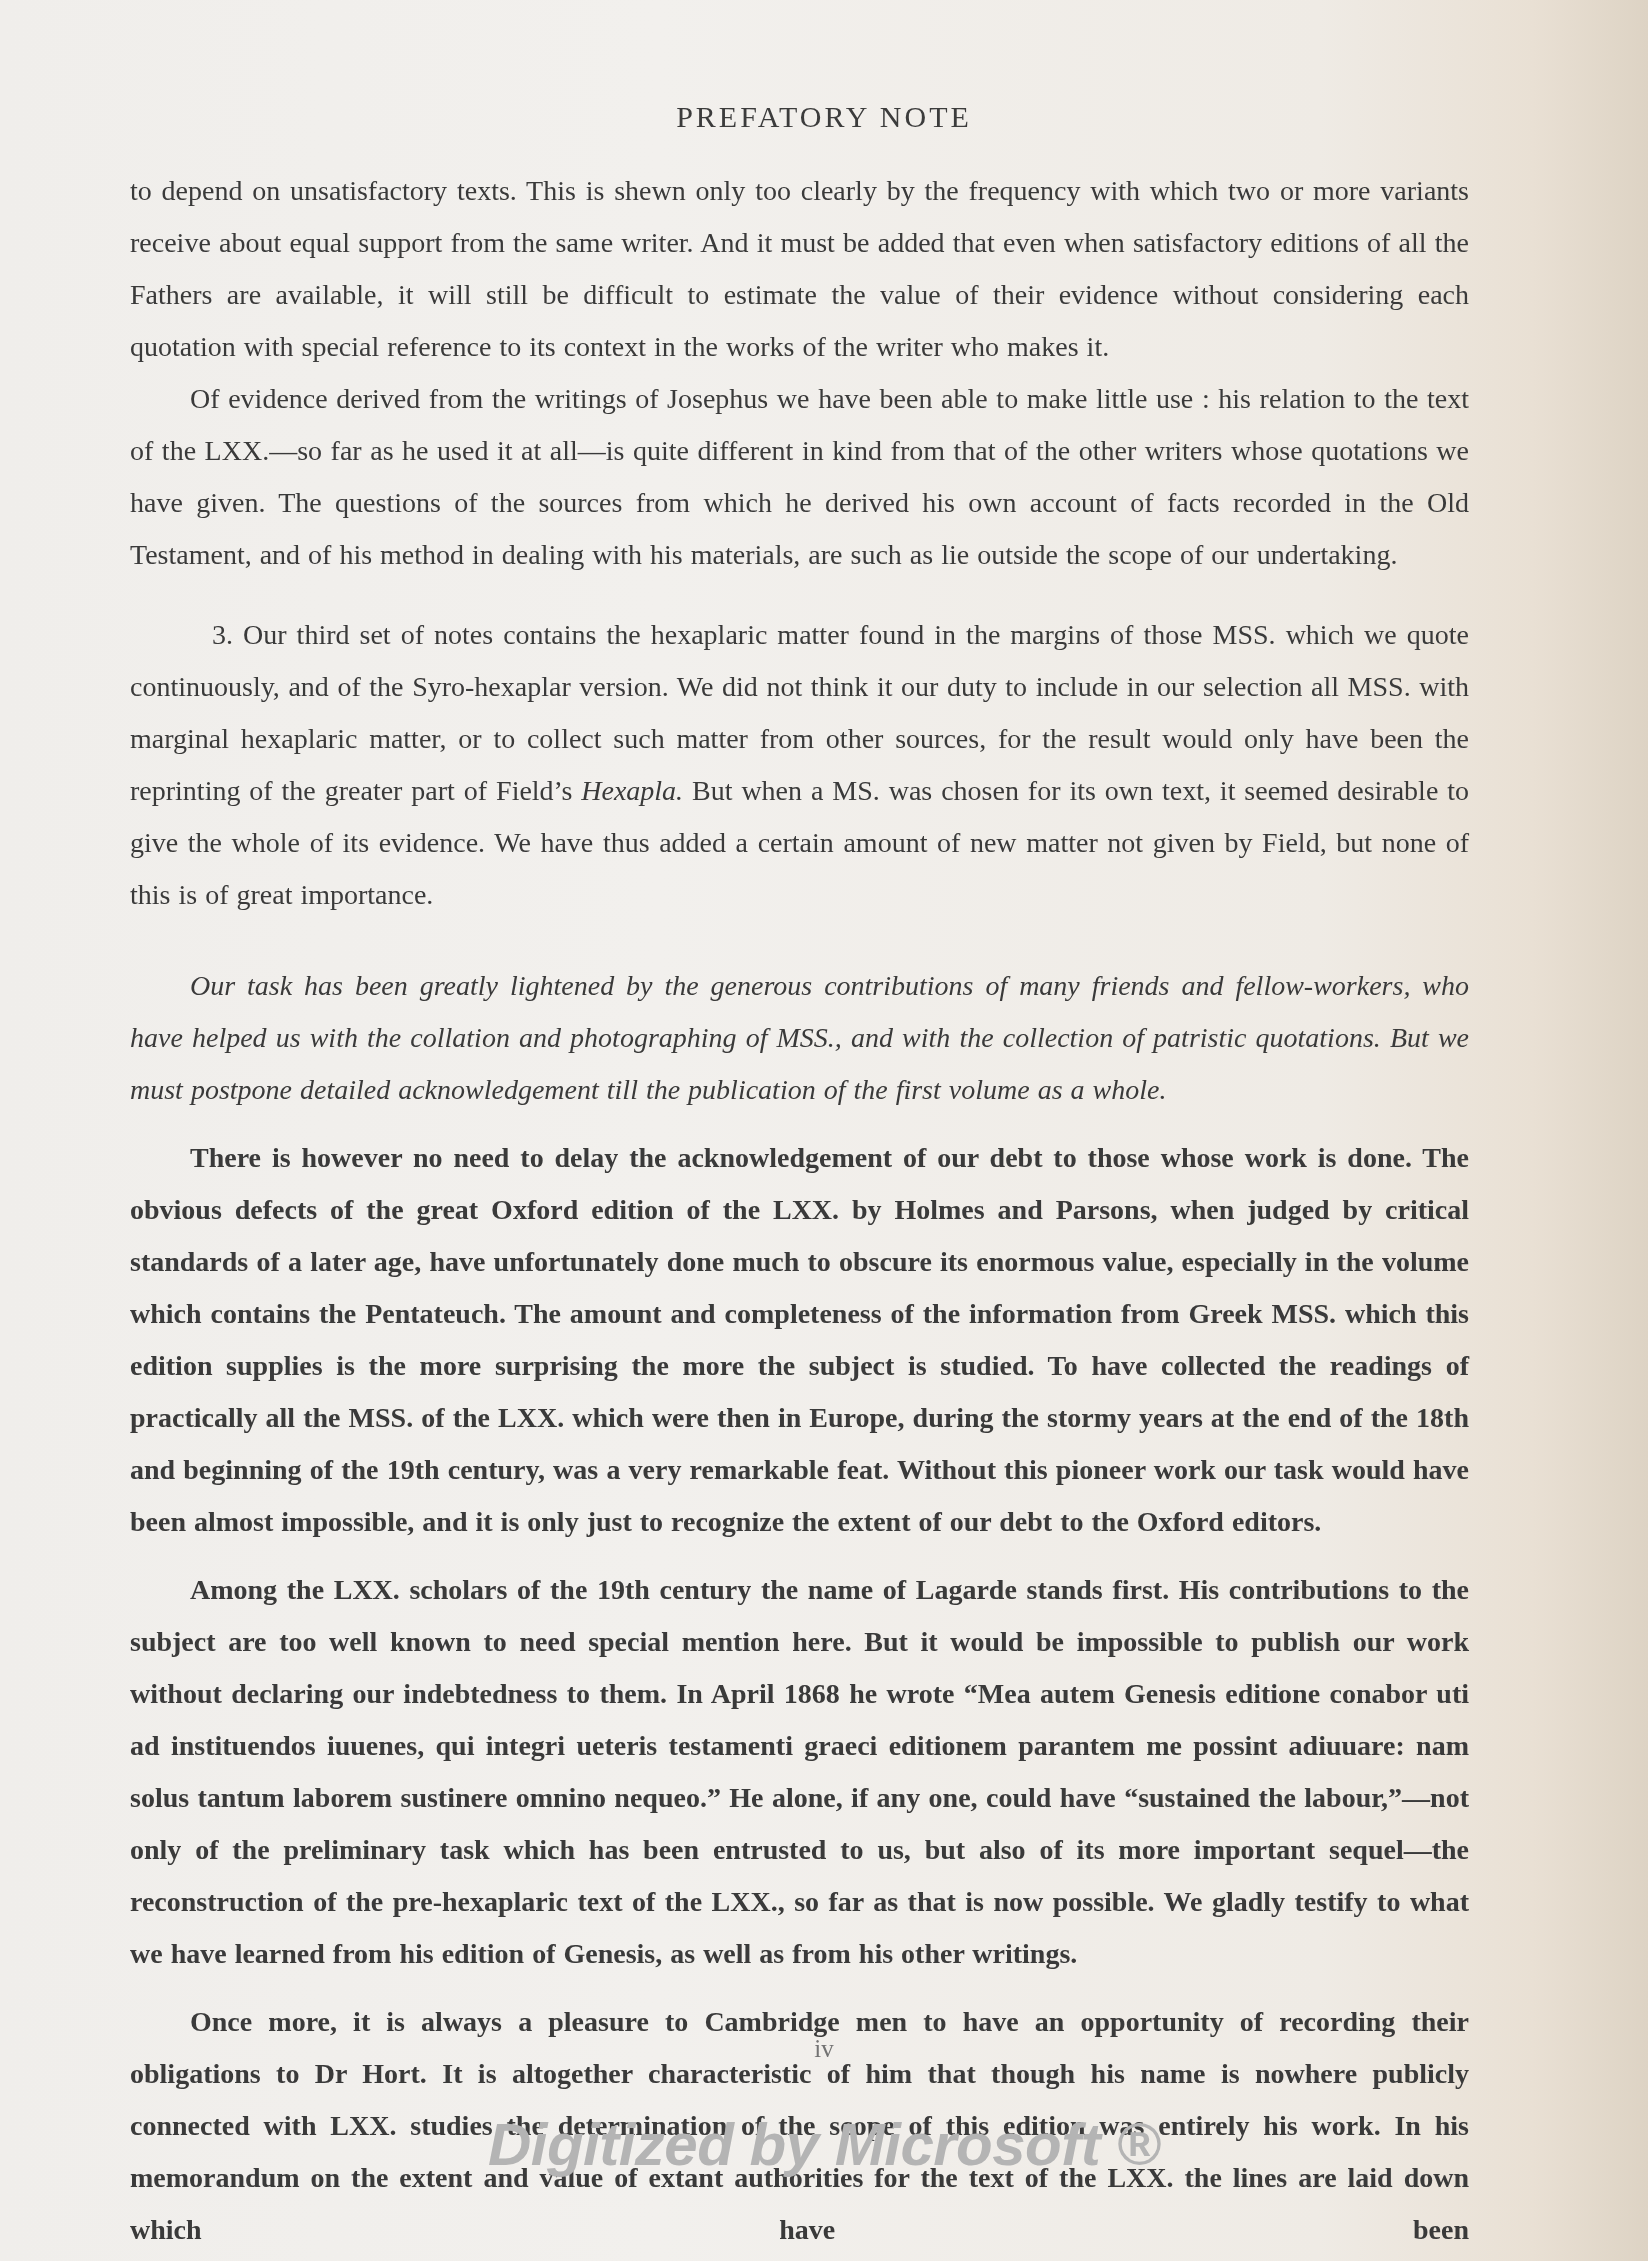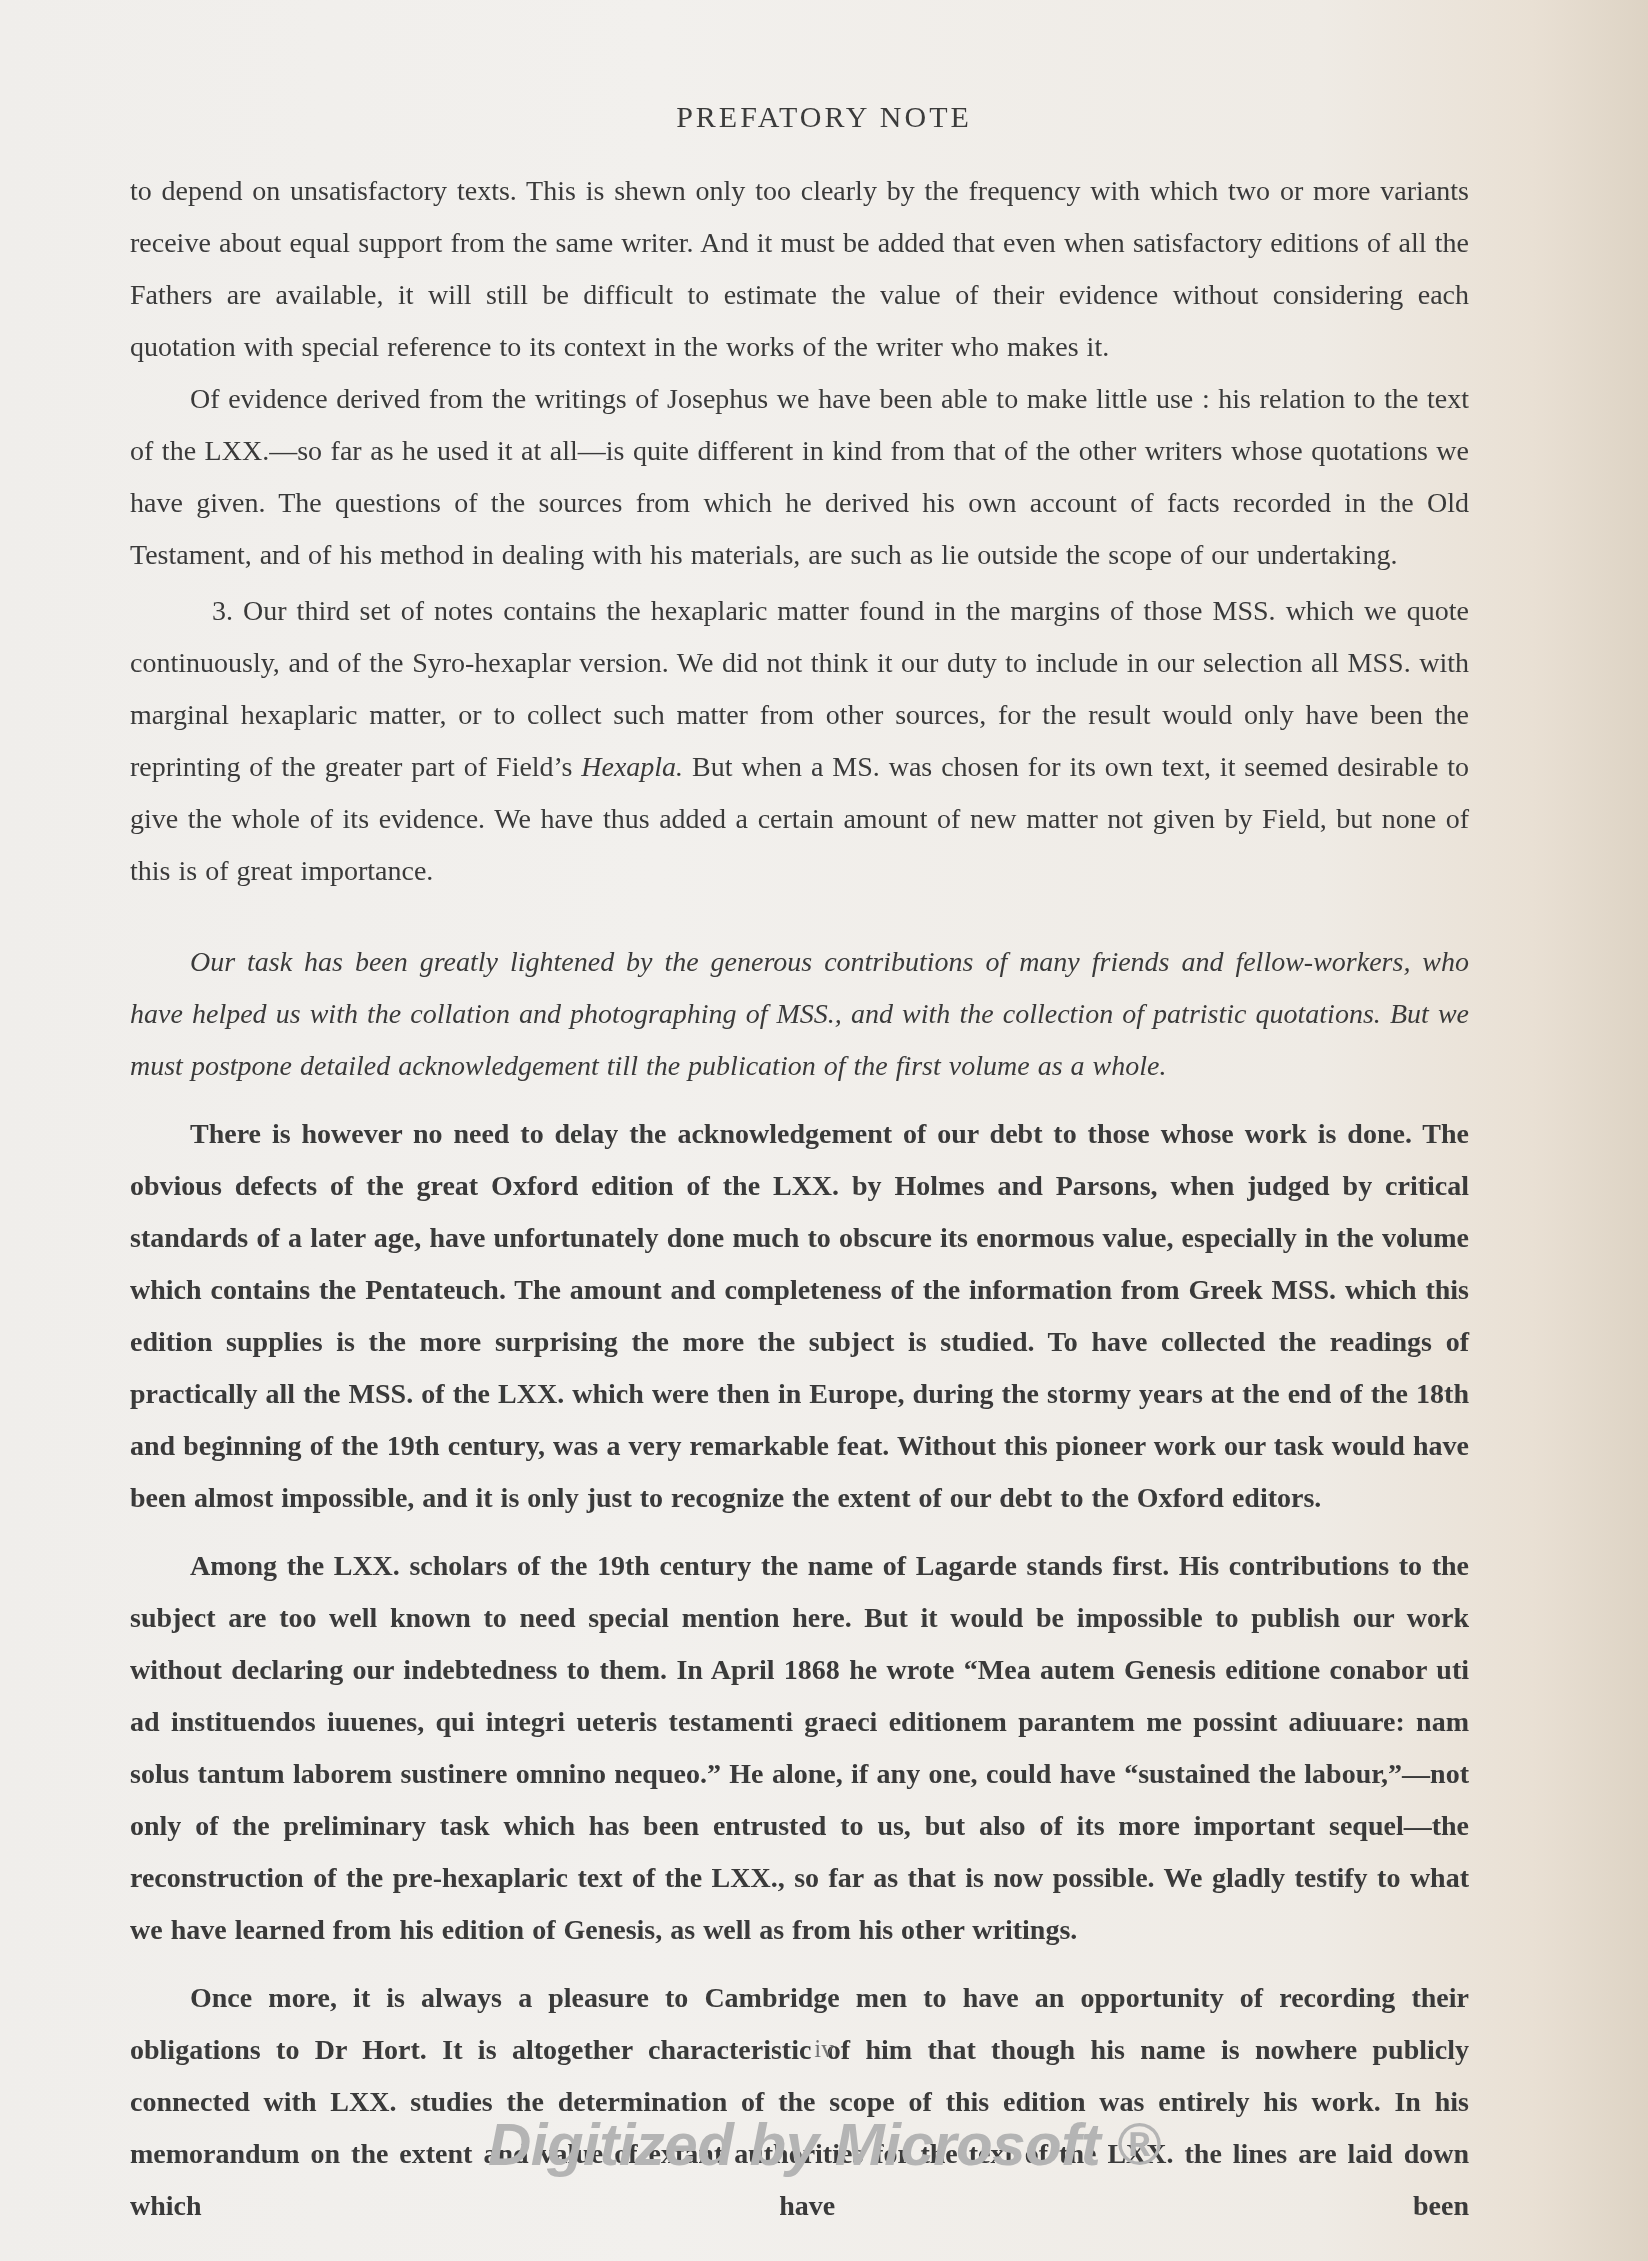--- a/index.html
+++ b/index.html
@@ -37,21 +37,21 @@
     word-spacing: 1px;
   }
   .body-text p {
     margin: 0;
     text-indent: 60px;
   }
   .body-text p.cont {
     text-indent: 0;
   }
   .body-text p.section {
-    margin-top: 4px;
+    margin-top: 28px;
     text-indent: 82px;
   }
   .body-text p.gap {
     margin-top: 39px;
     font-style: italic;
   }
   .body-text p.tight {
     margin-top: 16px;
     font-weight: bold;
   }

